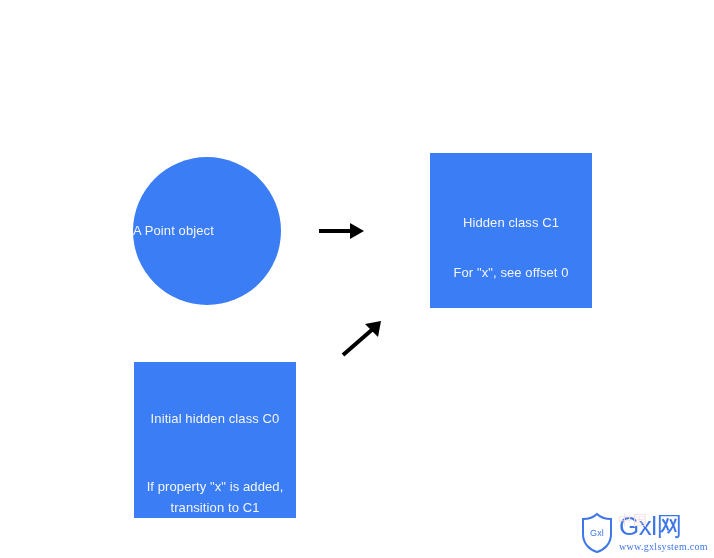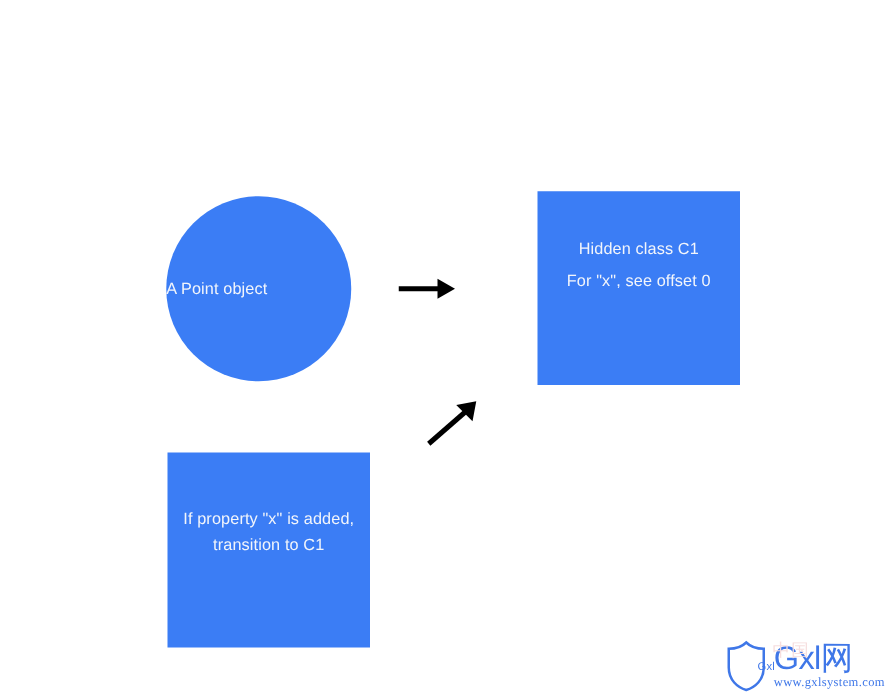--- a/index.html
+++ b/index.html
@@ -62,20 +62,21 @@
     width: 162px;
     height: 156px;
     padding-top: 20px;
   }
   .box-line {
     color: #f2f5fb;
     font-size: 13px;
     line-height: 26px;
     letter-spacing: 0.1px;
     white-space: nowrap;
+    margin-top: 24px;
   }
   .box-line.wrapped {
     white-space: normal;
     line-height: 21px;
     padding: 0 4px;
   }
   .spacer-line {
     height: 22px;
   }
 
@@ -107,21 +108,21 @@
     align-items: center;
   }
   #watermark-shield {
     width: 34px;
     height: 42px;
     flex: 0 0 auto;
     position: relative;
   }
   #watermark-shield-label {
     position: absolute;
-    left: 16px;
+    left: 0;
     top: 0;
     width: 34px;
     height: 42px;
     display: flex;
     align-items: center;
     justify-content: center;
     font-size: 9px;
     color: #3f77e8;
     letter-spacing: 0.2px;
   }
@@ -173,20 +174,21 @@
     <line x1="7" y1="41" x2="38" y2="14" stroke="#000000" stroke-width="4"></line>
     <polygon points="29,10 45,7 42,23" fill="#000000"></polygon>
   </svg>
 
   <div id="hidden-class-c1-box" class="box-node">
     <span class="box-line">Hidden class C1</span>
     <span class="box-line">For "x", see offset 0</span>
   </div>
 
   <div id="initial-hidden-class-c0-box" class="box-node">
+    <span class="box-line">Initial hidden class C0</span>
     <span class="spacer-line"></span>
     <span class="box-line wrapped">If property "x" is added, transition to C1</span>
   </div>
 
   <div id="watermark">
     <div id="watermark-shield">
       <svg viewBox="0 0 34 42" width="34" height="42">
         <path d="M17 2 C13 6 7 7 3 7 L3 22 C3 32 10 38 17 40 C24 38 31 32 31 22 L31 7 C27 7 21 6 17 2 Z" fill="none" stroke="#3f77e8" stroke-width="2"></path>
       </svg>
       <span id="watermark-shield-label">Gxl</span>

